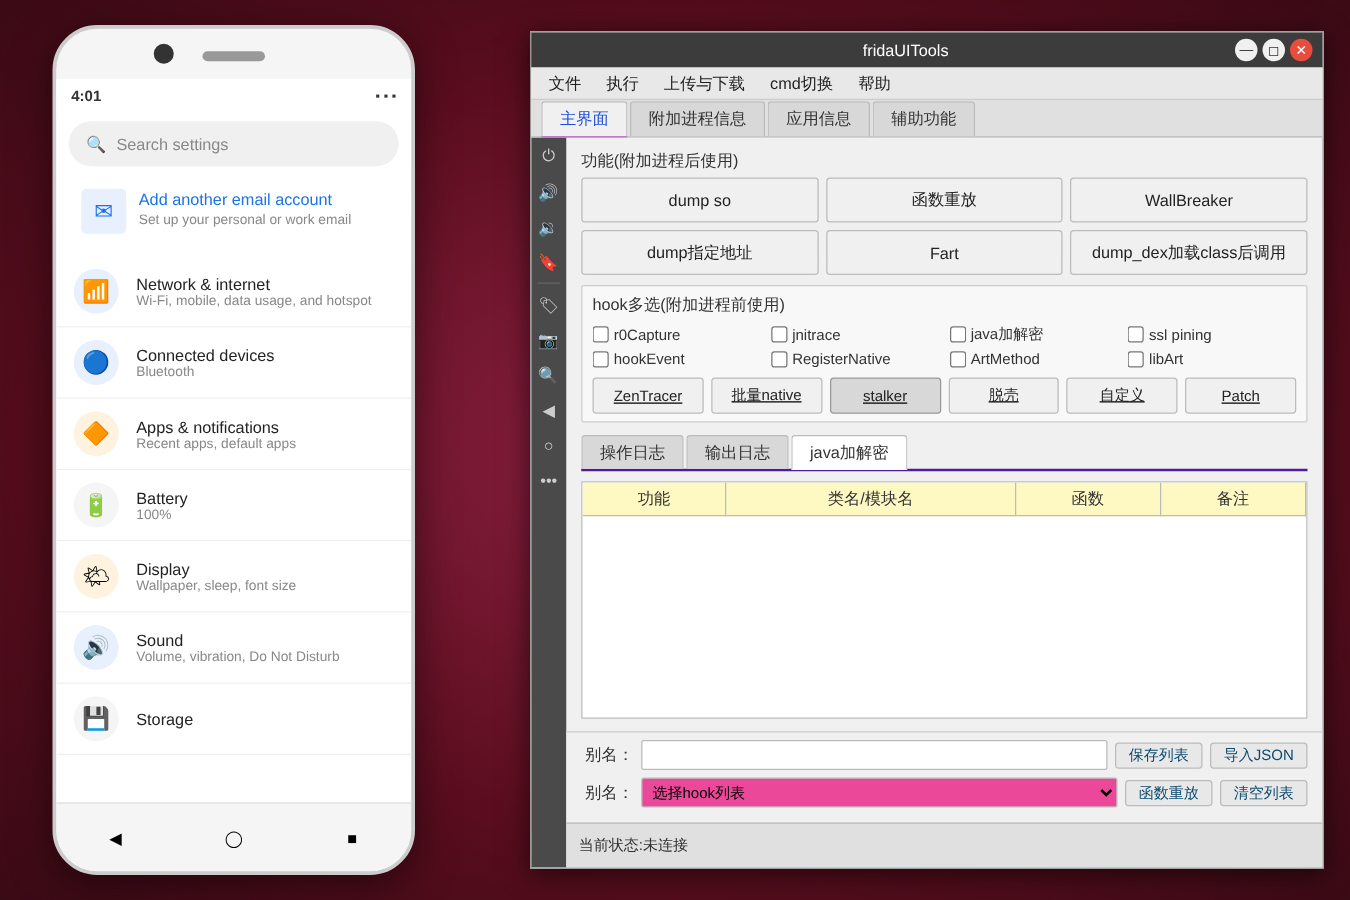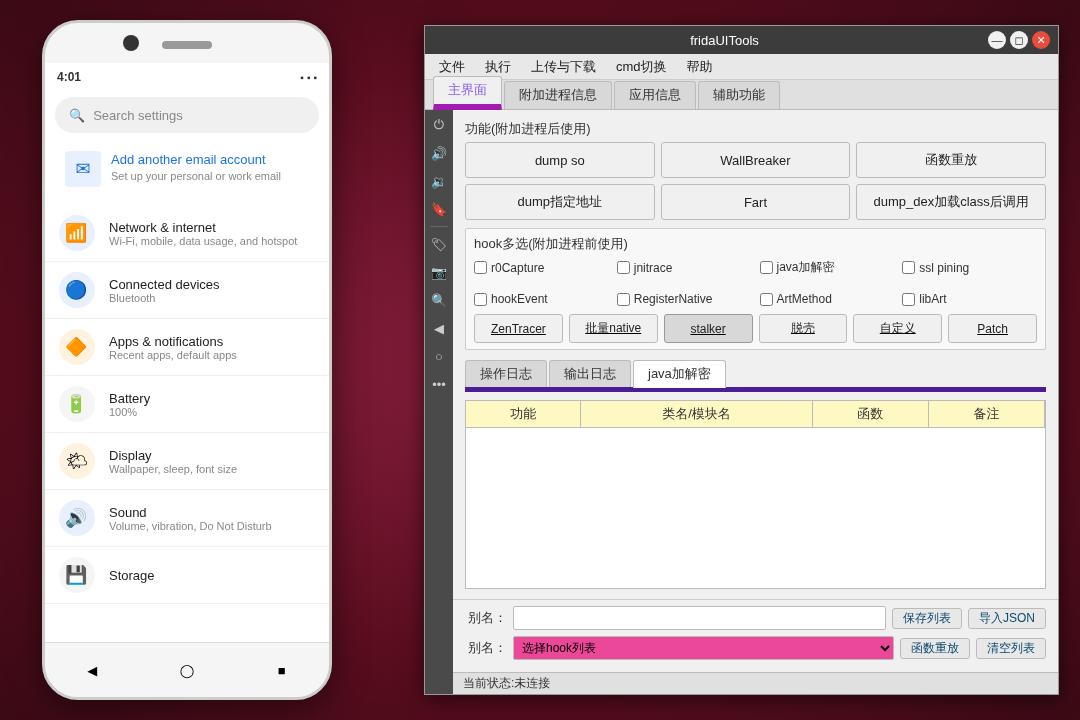--- a/index.html
+++ b/index.html
@@ -230,22 +230,22 @@
       cursor: pointer;
       border: 1px solid #bbb;
       border-bottom: none;
       background: #d8d8d8;
       color: #333;
       margin-right: 2px;
       border-radius: 3px 3px 0 0;
     }
     .tab.active {
       background: #f0f0f0;
-      color: #8b5cf6;
-      border-bottom: 6px solid #a21caf;
+      color: #1d4ed8;
+      border-bottom: 1px solid #a21caf;
       margin-bottom: -1px;
     }
 
     
     .main-content {
       flex: 1;
       padding: 10px 12px;
       overflow: hidden;
       display: flex;
       flex-direction: column;
@@ -284,21 +284,21 @@
       border-radius: 2px;
     }
     .hook-section-title {
       font-size: 13px;
       color: #333;
       margin-bottom: 6px;
     }
     .checkbox-grid {
       display: grid;
       grid-template-columns: repeat(4, 1fr);
-      gap: 16px 8px;
+      gap: 4px 8px;
       margin-bottom: 8px;
     }
     .checkbox-item {
       display: flex;
       align-items: center;
       gap: 4px;
       font-size: 12px;
       color: #333;
     }
     .checkbox-item input[type=checkbox] {
@@ -321,21 +321,21 @@
       text-align: center;
       color: #222;
       font-family: 'SimHei', 'Microsoft YaHei', Arial, sans-serif;
     }
     .hook-btn.active { background: #d8d8d8; border-color: #999; }
 
     
     .log-tab-bar {
       display: flex;
       gap: 0;
-      border-bottom: 5px solid #4c1d95;
+      border-bottom: 2px solid #4c1d95;
       flex-shrink: 0;
       margin-top: 2px;
     }
     .log-tab {
       padding: 4px 14px;
       font-size: 13px;
       cursor: pointer;
       border: 1px solid #bbb;
       border-bottom: none;
       background: #d8d8d8;
@@ -417,21 +417,21 @@
       font-size: 12px;
       cursor: pointer;
       color: #0c4a6e;
       white-space: nowrap;
       font-family: 'SimHei', 'Microsoft YaHei', Arial, sans-serif;
     }
 
     .status-bar-bottom {
       background: #e0e0e0;
       border-top: 1px solid #bbb;
-      height: 22px;
+      height: 36px;
       display: flex;
       align-items: center;
       padding: 0 10px;
       font-size: 12px;
       color: #333;
       flex-shrink: 0;
     }
 
     
     .frida-inner {
@@ -609,22 +609,22 @@
         <div class="side-icon">•••</div>
       </div>
 
       <div class="right-content">
         <div class="main-content">
 
           <div>
             <div class="section-label">功能(附加进程后使用)</div>
             <div class="btn-grid">
               <button class="func-btn">dump so</button>
+              <button class="func-btn">函数重放</button>
               <button class="func-btn">WallBreaker</button>
-              <button class="func-btn">函数重放</button>
               <button class="func-btn">dump指定地址</button>
               <button class="func-btn">Fart</button>
               <button class="func-btn">dump_dex加载class后调用</button>
             </div>
           </div>
 
           <div class="hook-section">
             <div class="hook-section-title">hook多选(附加进程前使用)</div>
             <div class="checkbox-grid">
               <label class="checkbox-item">

